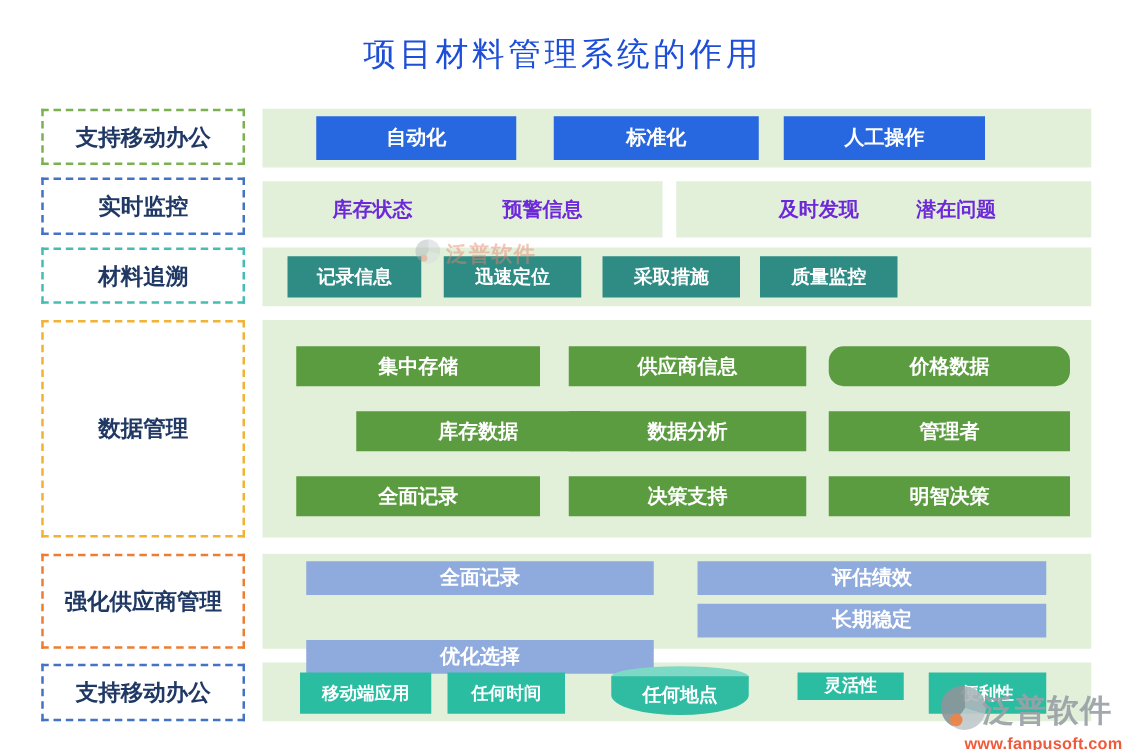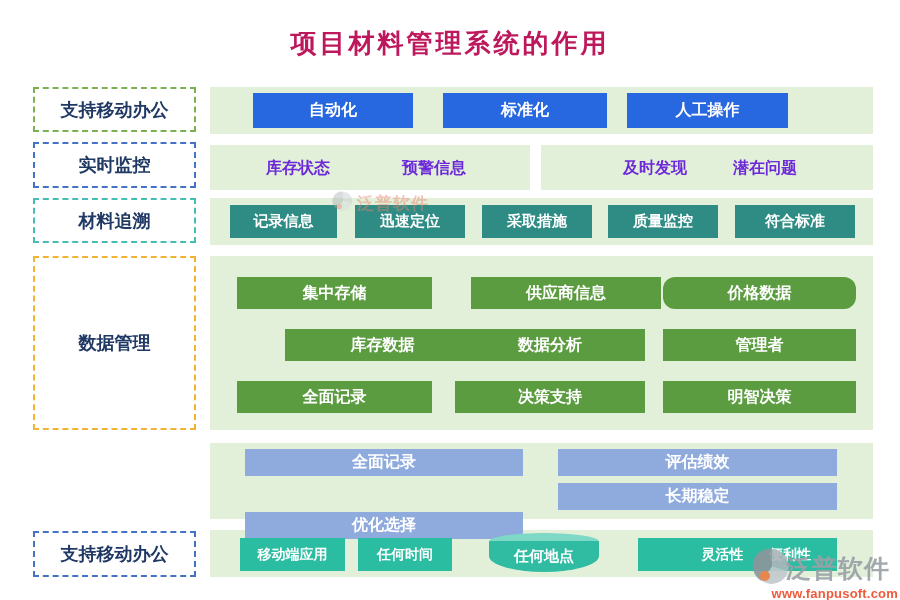--- a/index.html
+++ b/index.html
@@ -1,20 +1,20 @@
 <!DOCTYPE html>
 <html><head>
 <meta charset="utf-8">
 <style>
   html,body{margin:0;padding:0;background:#ffffff;}
   #page{position:relative;width:900px;height:600px;background:#ffffff;overflow:hidden;
         font-family:"Liberation Sans","DejaVu Sans",sans-serif;}
   #title{position:absolute;left:0;top:26px;width:900px;text-align:center;
          font-family:"Liberation Serif","DejaVu Serif",serif;
-         font-size:26px;font-weight:bold;letter-spacing:3px;color:#be185d;}
+         font-size:26px;font-weight:normal;letter-spacing:3px;color:#1d4ed8;}
   .label-box{position:absolute;left:33px;width:163px;box-sizing:border-box;
              border:2px dashed #999;display:flex;align-items:center;justify-content:center;
              color:#1F3864;font-weight:bold;font-size:18px;background:#ffffff;}
   .strip{position:absolute;left:210px;width:663px;background:#E2F0D9;}
   .btn{position:absolute;display:flex;align-items:center;justify-content:center;
        color:#ffffff;font-weight:bold;white-space:nowrap;}
   .b-blue{background:#2767DF;font-size:16px;}
   .b-teal{background:#2E8C85;font-size:15px;}
   .b-green{background:#5C9C40;font-size:16px;}
   .b-peri{background:#8FAADC;font-size:16px;}
@@ -41,20 +41,21 @@
 <body>
 
 <div id="page">
 
   <div id="title">项目材料管理系统的作用</div>
 
   <div class="label-box" style="top:87px;height:45px;border-color:#7CB151;">支持移动办公</div>
   <div class="label-box" style="top:142px;height:46px;border-color:#4472C4;">实时监控</div>
   <div class="label-box" style="top:198px;height:45px;border-color:#45BCB4;">材料追溯</div>
   <div class="label-box" style="top:256px;height:174px;border-color:#F2B233;">数据管理</div>
+  <div class="label-box" style="top:443px;height:76px;border-color:#ED7D31;">强化供应商管理</div>
   <div class="label-box" style="top:531px;height:46px;border-color:#4472C4;">支持移动办公</div>
 
   <div class="strip" style="top:87px;height:47px;"></div>
   <div class="strip" style="top:145px;height:45px;left:210px;width:320px;"></div>
   <div class="strip" style="top:145px;height:45px;left:541px;width:332px;"></div>
   <div class="strip" style="top:198px;height:47px;"></div>
   <div class="strip" style="top:256px;height:174px;"></div>
   <div class="strip" style="top:443px;height:76px;"></div>
   <div class="strip" style="top:530px;height:47px;"></div>
 
@@ -64,42 +65,41 @@
 
   <div class="txt" style="left:256px;top:158px;">库存状态</div>
   <div class="txt" style="left:392px;top:158px;">预警信息</div>
   <div class="txt" style="left:613px;top:158px;">及时发现</div>
   <div class="txt" style="left:723px;top:158px;">潜在问题</div>
 
   <div class="btn b-teal" style="left:230px;top:205px;width:107px;height:33px;">记录信息</div>
   <div class="btn b-teal" style="left:355px;top:205px;width:110px;height:33px;">迅速定位</div>
   <div class="btn b-teal" style="left:482px;top:205px;width:110px;height:33px;">采取措施</div>
   <div class="btn b-teal" style="left:608px;top:205px;width:110px;height:33px;">质量监控</div>
-  <div class="btn b-teal" style="left:735px;top:205px;width:120px;height:33px;">符合标准</div>
 
   <div class="btn b-green" style="left:237px;top:277px;width:195px;height:32px;">集中存储</div>
-  <div class="btn b-green" style="left:455px;top:277px;width:190px;height:32px;margin-left:16px;">供应商信息</div>
+  <div class="btn b-green" style="left:455px;top:277px;width:190px;height:32px;">供应商信息</div>
   <div class="btn b-green" style="left:663px;top:277px;width:193px;height:32px;border-radius:12px;">价格数据</div>
   <div class="btn b-green" style="left:237px;top:329px;width:195px;height:32px;margin-left:48px;">库存数据</div>
   <div class="btn b-green" style="left:455px;top:329px;width:190px;height:32px;">数据分析</div>
   <div class="btn b-green" style="left:663px;top:329px;width:193px;height:32px;">管理者</div>
   <div class="btn b-green" style="left:237px;top:381px;width:195px;height:32px;">全面记录</div>
   <div class="btn b-green" style="left:455px;top:381px;width:190px;height:32px;">决策支持</div>
   <div class="btn b-green" style="left:663px;top:381px;width:193px;height:32px;">明智决策</div>
 
   <div class="btn b-peri" style="left:245px;top:449px;width:278px;height:27px;">全面记录</div>
   <div class="btn b-peri" style="left:558px;top:449px;width:279px;height:27px;">评估绩效</div>
   <div class="btn b-peri" style="left:245px;top:483px;width:278px;height:27px;margin-top:29px;">优化选择</div>
   <div class="btn b-peri" style="left:558px;top:483px;width:279px;height:27px;">长期稳定</div>
 
   <div class="btn b-mint" style="left:240px;top:538px;width:105px;height:33px;">移动端应用</div>
   <div class="btn b-mint" style="left:358px;top:538px;width:94px;height:33px;">任何时间</div>
   <div class="cyl-cap"></div>
   <div class="cyl-body">任何地点</div>
-  <div class="btn b-mint" style="left:638px;top:538px;width:85px;height:33px;padding-left:42px;">灵活性</div>
+  <div class="btn b-mint" style="left:638px;top:538px;width:85px;height:22px;">灵活性</div>
   <div class="btn b-mint" style="left:743px;top:538px;width:94px;height:33px;">便利性</div>
 
   <div class="wm-center">
     <span>
       <svg width="22" height="22" viewBox="0 0 40 40">
         <path d="M20,20 L20,3 A17,17 0 0 1 36,25 Z" fill="#c6ccd0"></path>
         <path d="M20,20 L36,25 A17,17 0 0 1 10,35 Z" fill="#d7dcdf"></path>
         <path d="M20,20 L10,35 A17,17 0 0 1 20,3 Z" fill="#aab2b8"></path>
         <circle cx="13" cy="30" r="5" fill="#E8836B"></circle>
       </svg>

